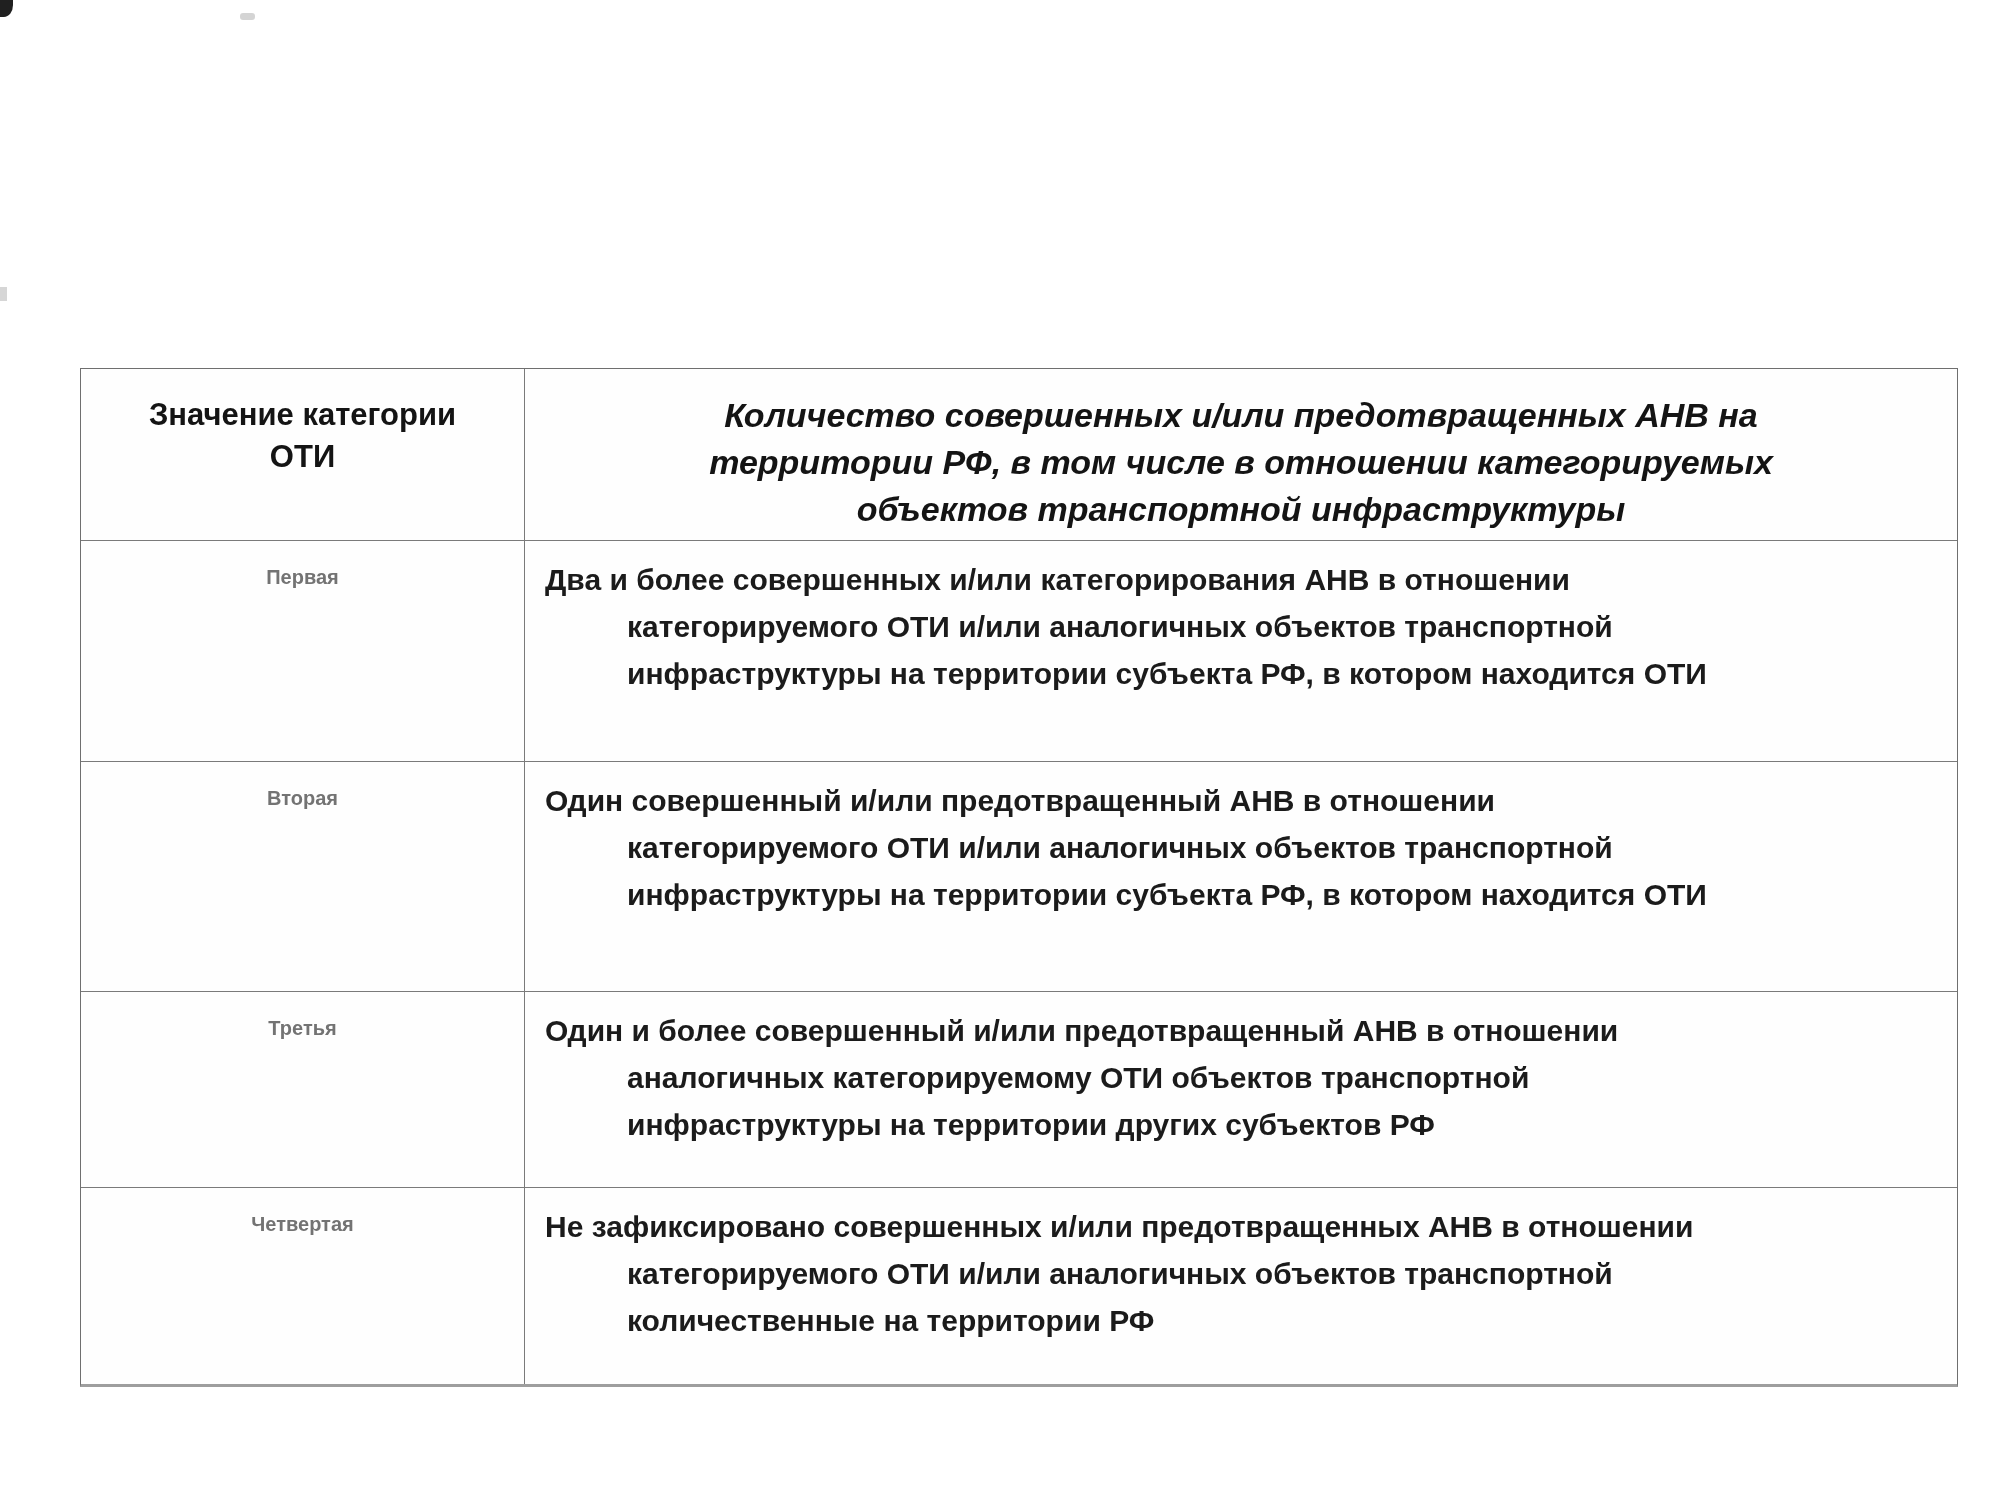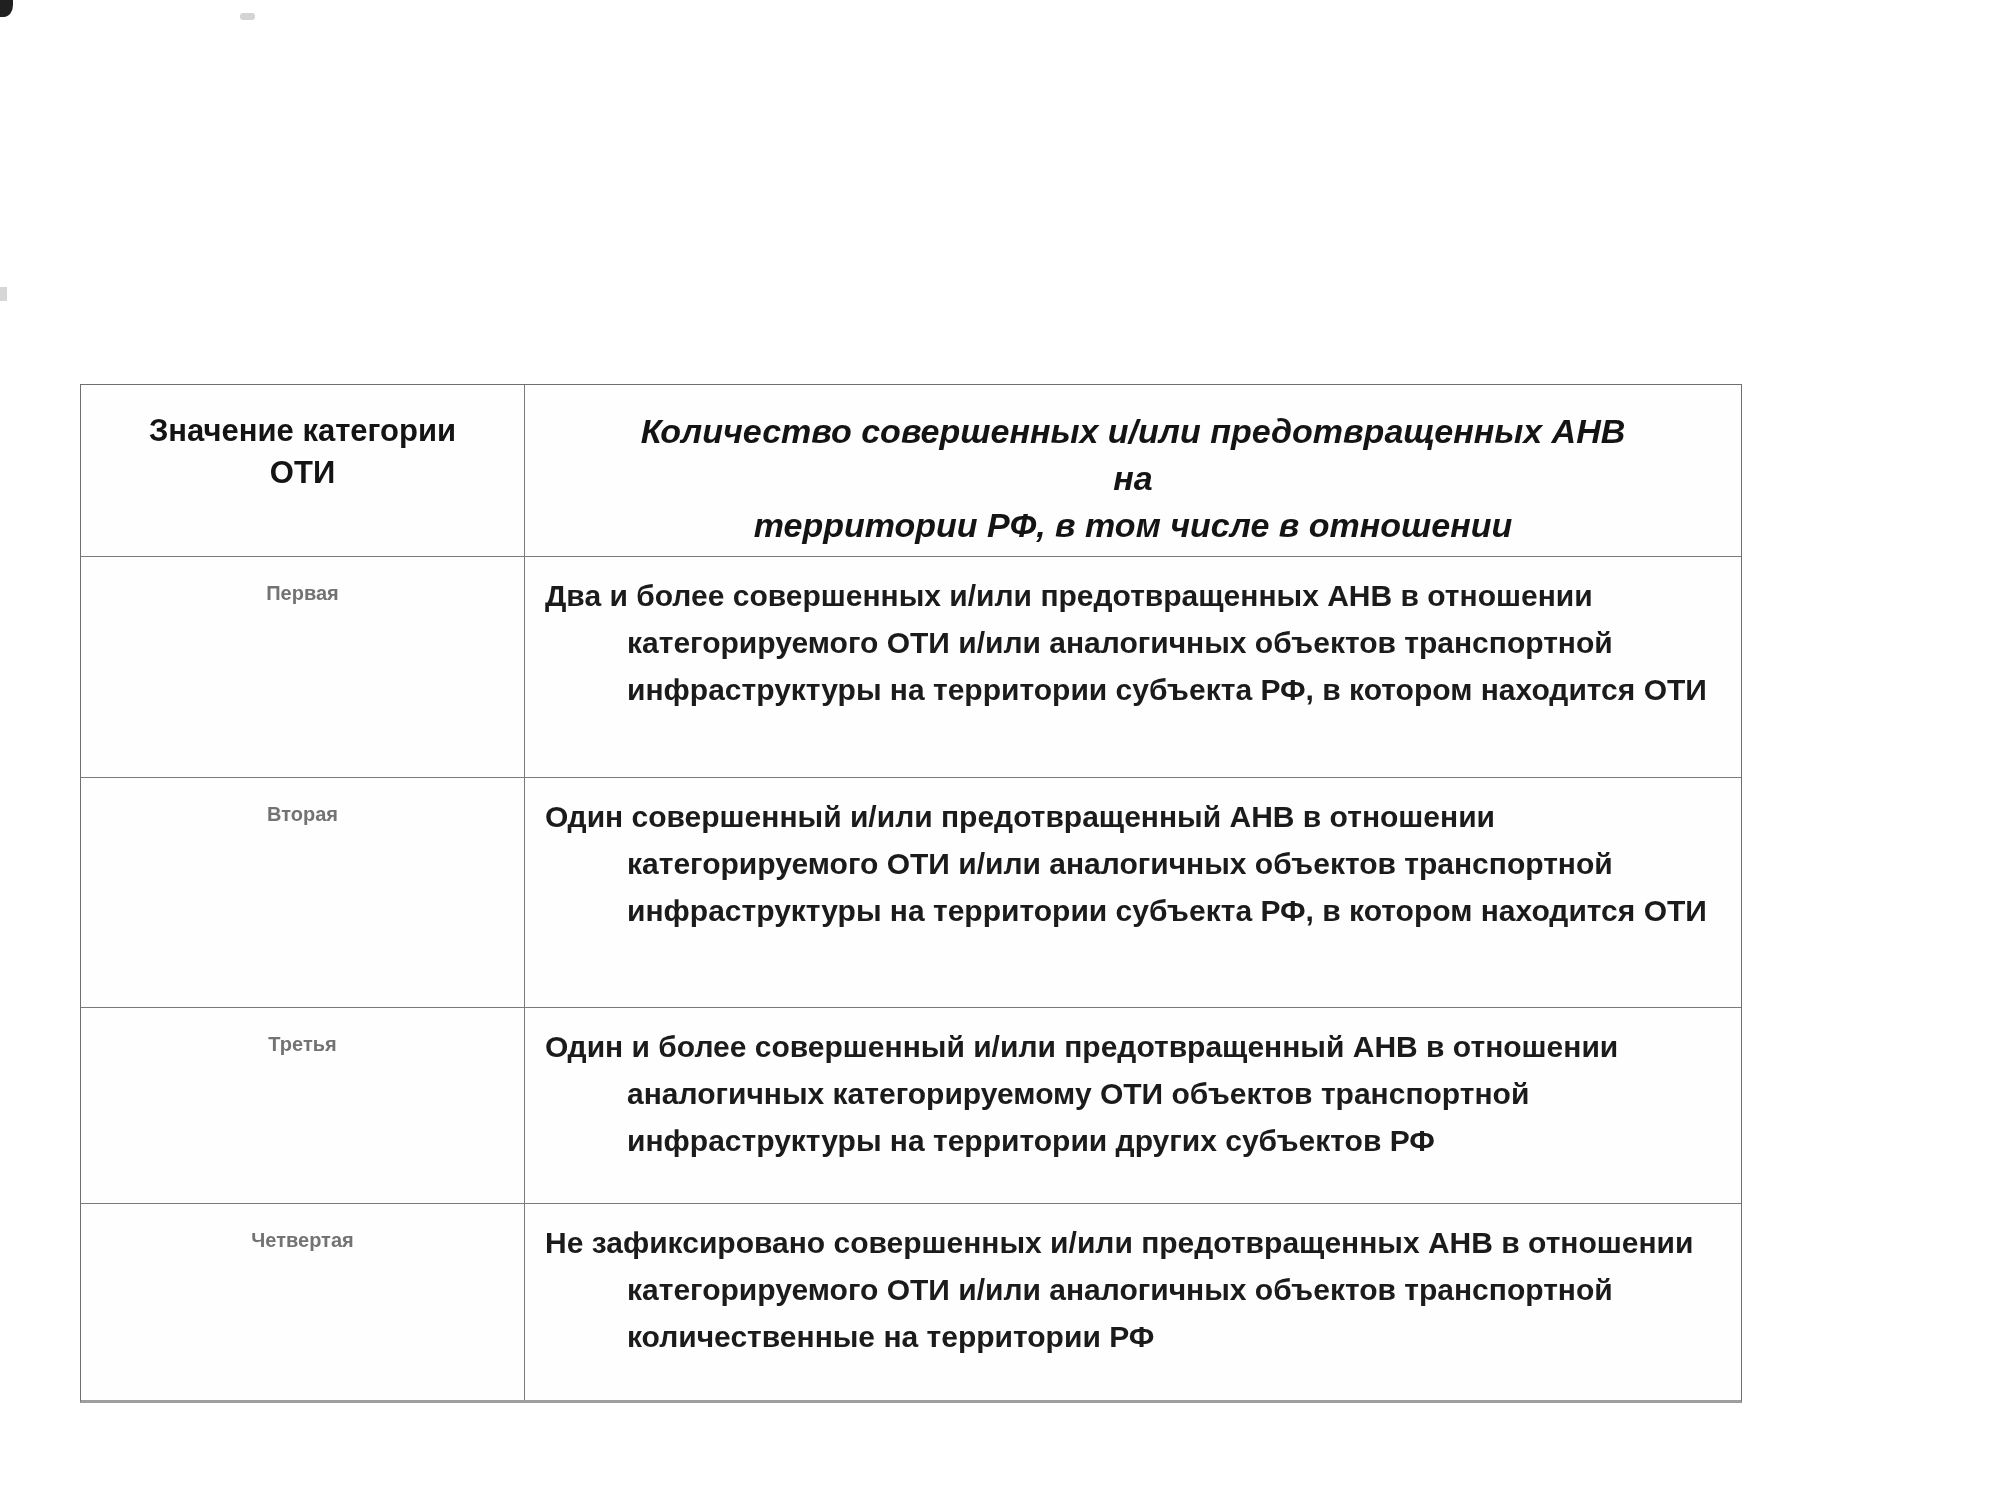--- a/index.html
+++ b/index.html
@@ -55,22 +55,22 @@
     font-size: 40px;
     line-height: 52px;
     font-weight: 700;
     letter-spacing: 0.2px;
     color: #151515;
   }
   
   .table {
     position: absolute;
     left: 80px;
-    top: 384px;
-    width: 1662px;
+    top: 368px;
+    width: 1878px;
     box-sizing: border-box;
     display: grid;
     grid-template-columns: 444px 1fr;
     grid-template-rows: 172px 221px 230px 196px 196px;
     border: 1px solid #6f6f6f;
     border-bottom: 3px solid #9e9e9e;
     background: #fefefe;
   }
   .cell {
     box-sizing: border-box;
@@ -139,21 +139,21 @@
         <div class="tline tcont">ОТИ</div>
       </div>
     <div class="cell head col2">
         <div class="tline">Количество совершенных и/или предотвращенных АНВ на</div>
         <div class="tline tcont">территории РФ, в том числе в отношении категорируемых</div>
         <div class="tline tcont">объектов транспортной инфраструктуры</div>
       </div>
 
     <div class="cell col1 cat">Первая</div>
     <div class="cell crit">
-        <div class="tline">Два и более совершенных и/или предотвращенных АНВ в отношении</div>
+        <div class="tline">Два и более совершенных и/или категорирования АНВ в отношении</div>
         <div class="tline tcont">категорируемого ОТИ и/или аналогичных объектов транспортной</div>
         <div class="tline tcont">инфраструктуры на территории субъекта РФ, в котором находится ОТИ</div>
       </div>
 
     <div class="cell col1 cat">Вторая</div>
     <div class="cell crit">
         <div class="tline">Один совершенный и/или предотвращенный АНВ в отношении</div>
         <div class="tline tcont">категорируемого ОТИ и/или аналогичных объектов транспортной</div>
         <div class="tline tcont">инфраструктуры на территории субъекта РФ, в котором находится ОТИ</div>
       </div>

